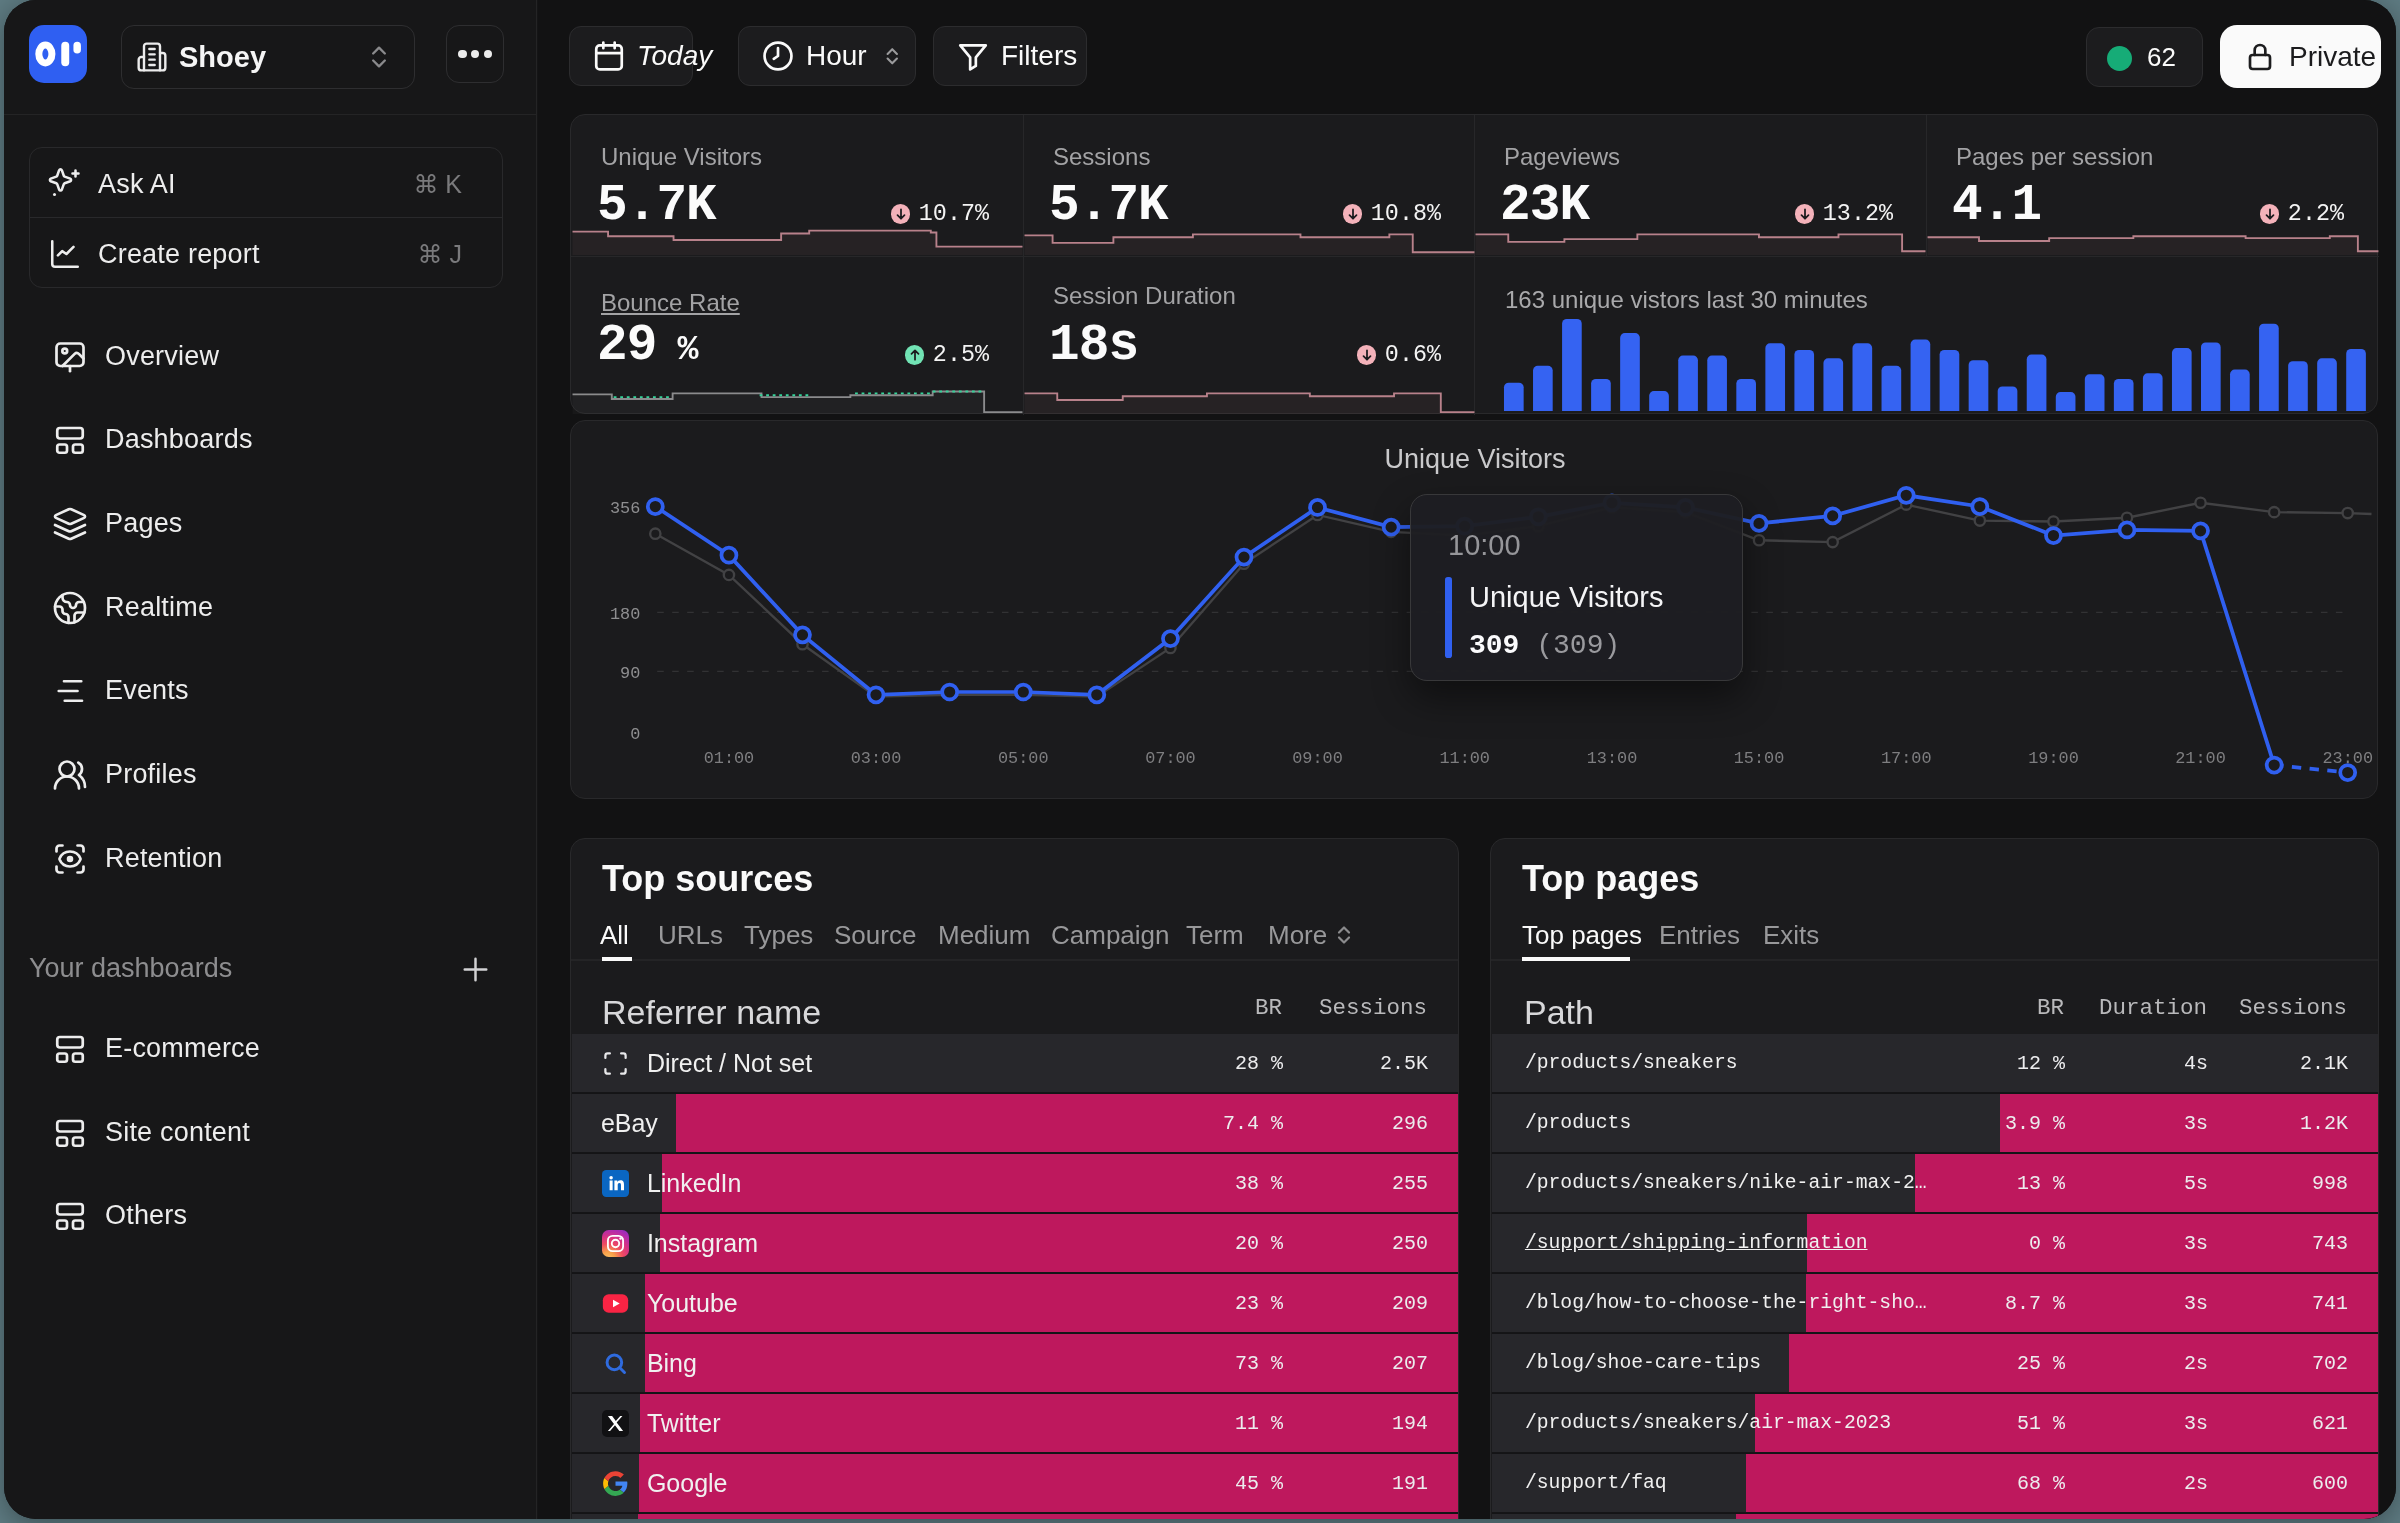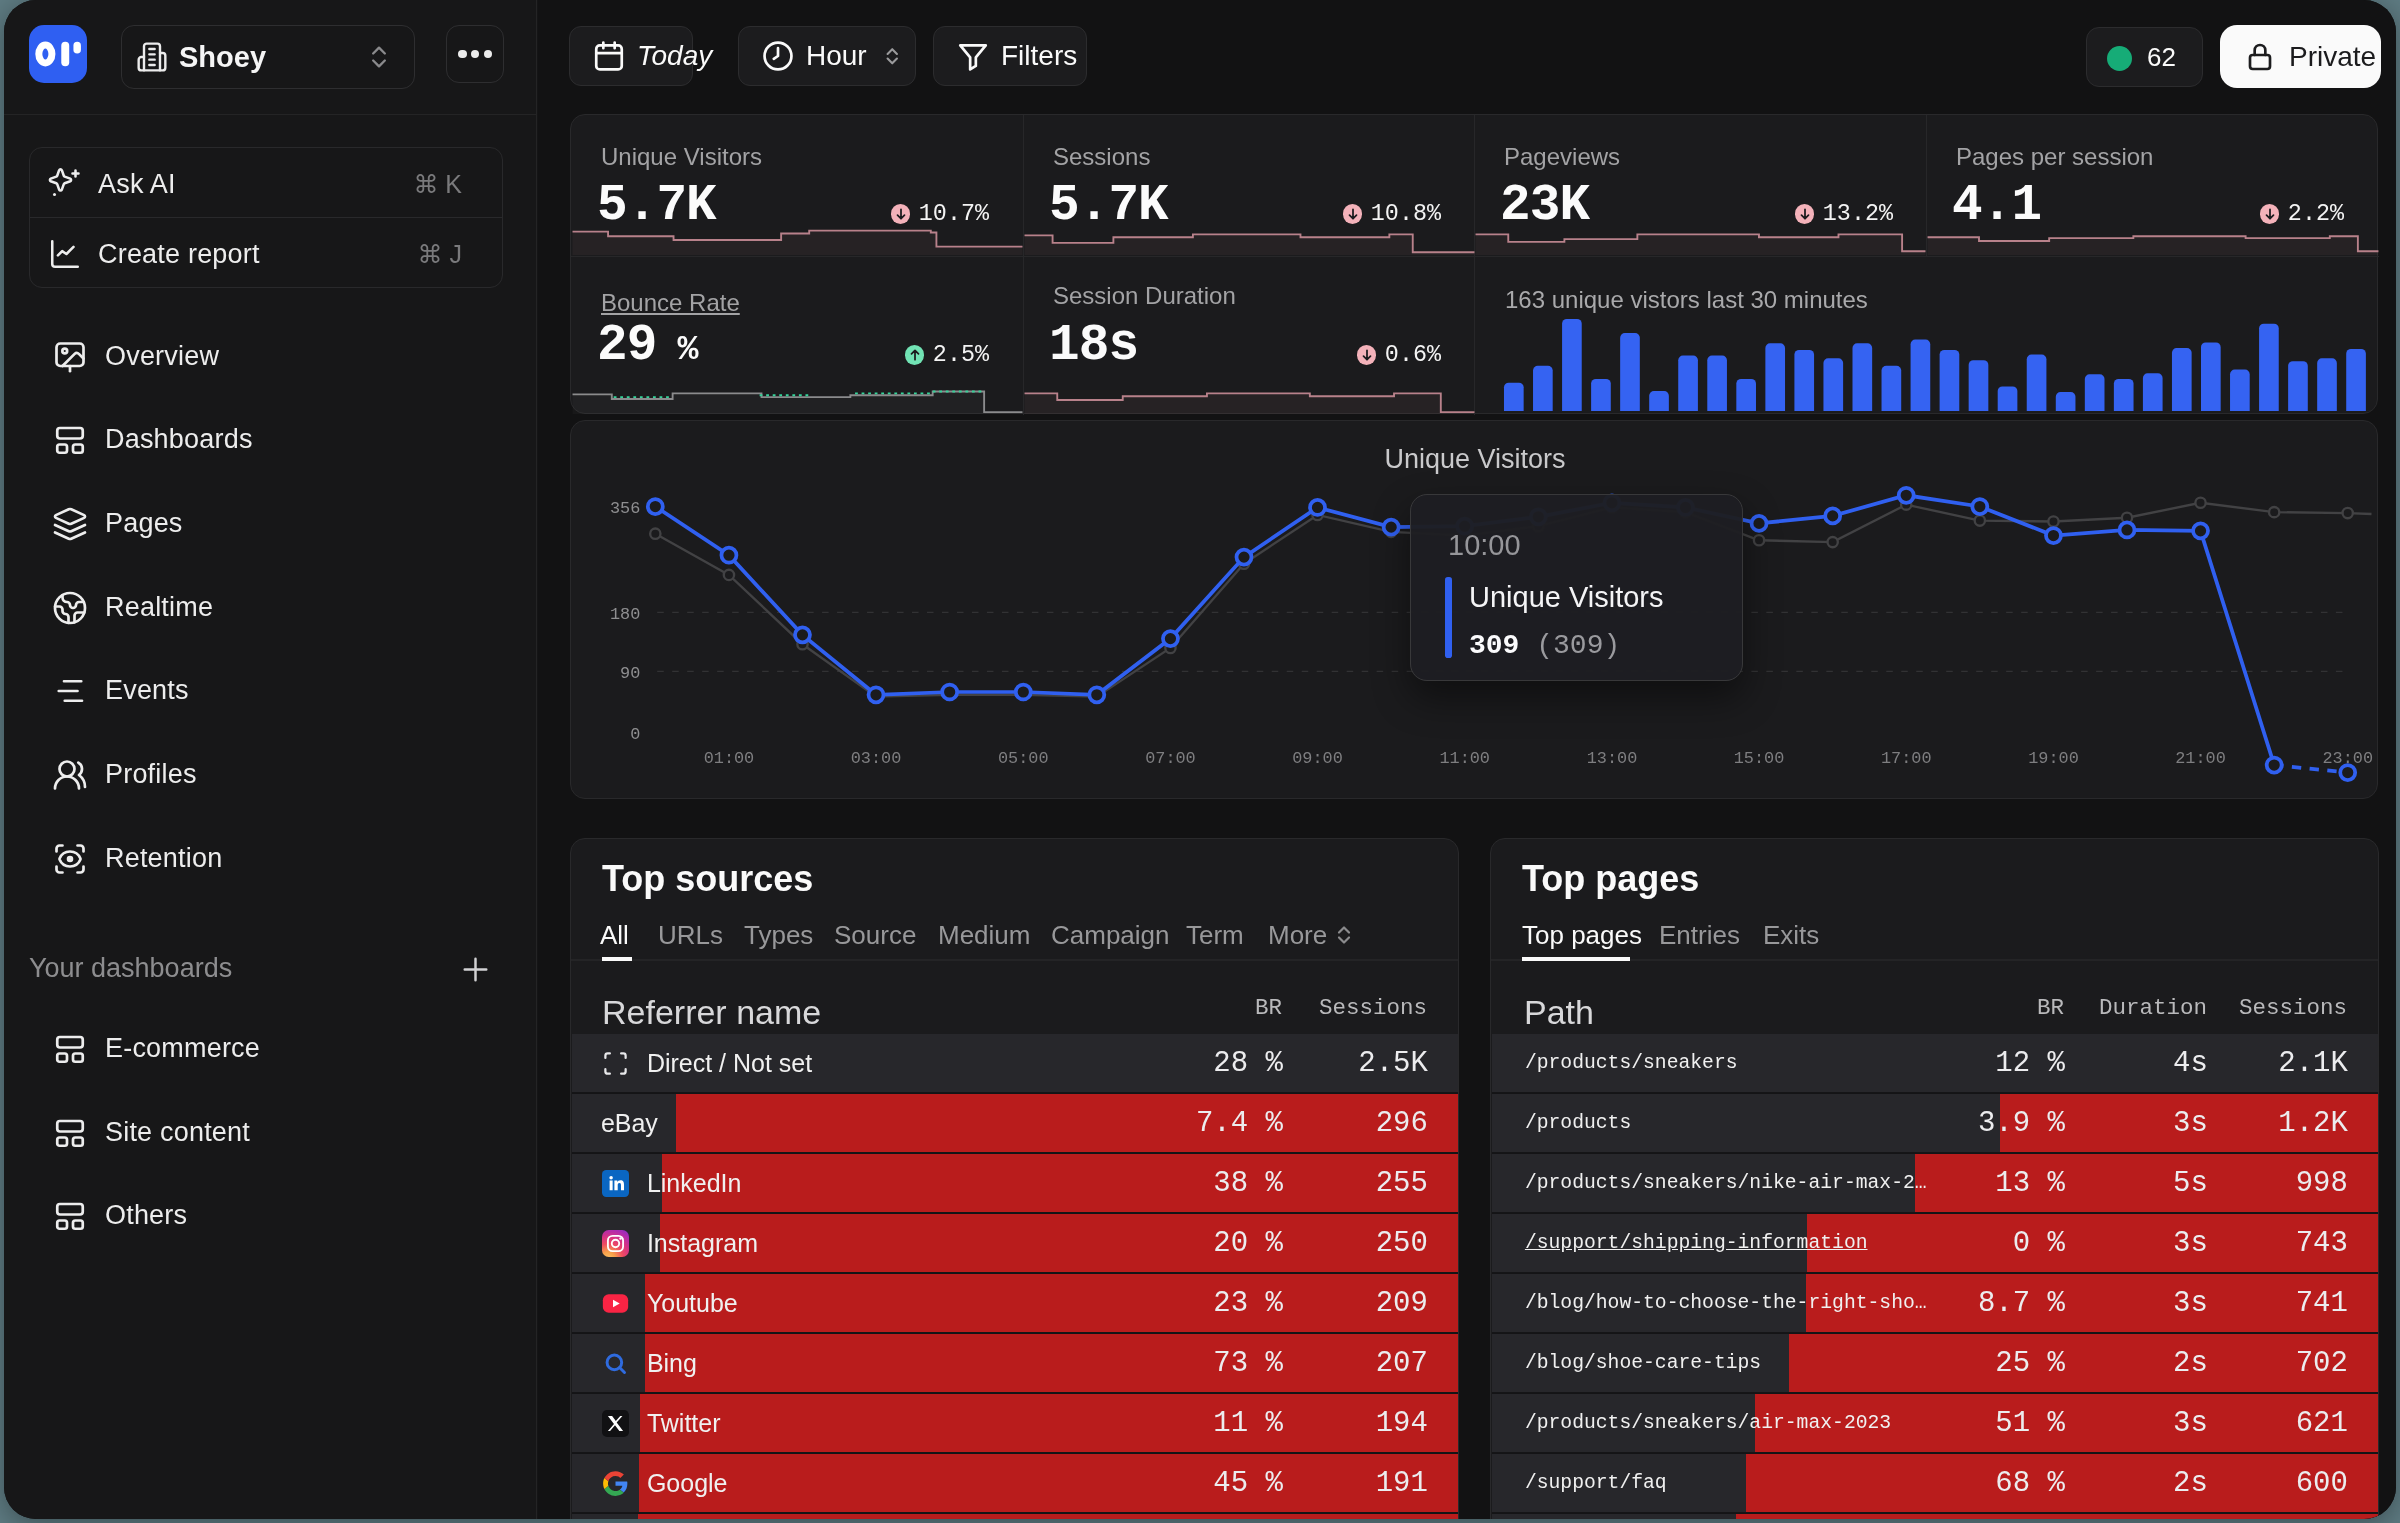--- a/index.html
+++ b/index.html
@@ -35,24 +35,24 @@
 .badge .circ { position:absolute; left:0; top:0; width:19.7px; height:19.7px; border-radius:50%; }
 .badge .pct { font-family:"Liberation Mono", monospace; font-size:23.4px; color:#f3f3f3; white-space:nowrap; }
 .vline { position:absolute; width:0.9px; background:#272729; }
 .hline { position:absolute; height:0.9px; background:#272729; }
 
 .tcard-title { position:absolute; font-size:36px; font-weight:bold; color:#fafafa; }
 .tab { position:absolute; font-size:26px; color:#98989a; }
 .tab.active { color:#fafafa; }
 .thead { position:absolute; font-size:34px; color:#d8d8da; }
 .thead-m { position:absolute; font-family:"Liberation Mono", monospace; font-size:22.5px; color:#b9b9bb; }
-.trow { position:absolute; left:0.9px; width:887px; height:58px; background:#b91c1c; box-shadow:0 1.9px 0 #151517; }
+.trow { position:absolute; left:0.9px; width:887px; height:58px; background:#be185d; box-shadow:0 1.9px 0 #151517; }
 .trow .bar { position:absolute; left:0; top:0; height:58px; background:#27272b; }
 .trow .nm { position:absolute; font-size:25px; color:#f0f0f0; top:50%; transform:translateY(-50%); white-space:nowrap; }
-.trow .num { position:absolute; font-family:"Liberation Mono", monospace; font-size:29px; color:#ececee; top:50%; transform:translateY(-50%); }
+.trow .num { position:absolute; font-family:"Liberation Mono", monospace; font-size:20px; color:#ececee; top:50%; transform:translateY(-50%); }
 .ticon { position:absolute; left:30px; top:16px; width:27px; height:27px; }
 </style>
 </head>
 <body>
 <div id="app">
     <div id="page">
 
 <div id="sidebar">
   <div id="logo">
     <svg width="58" height="58" viewBox="0 0 62 62">

